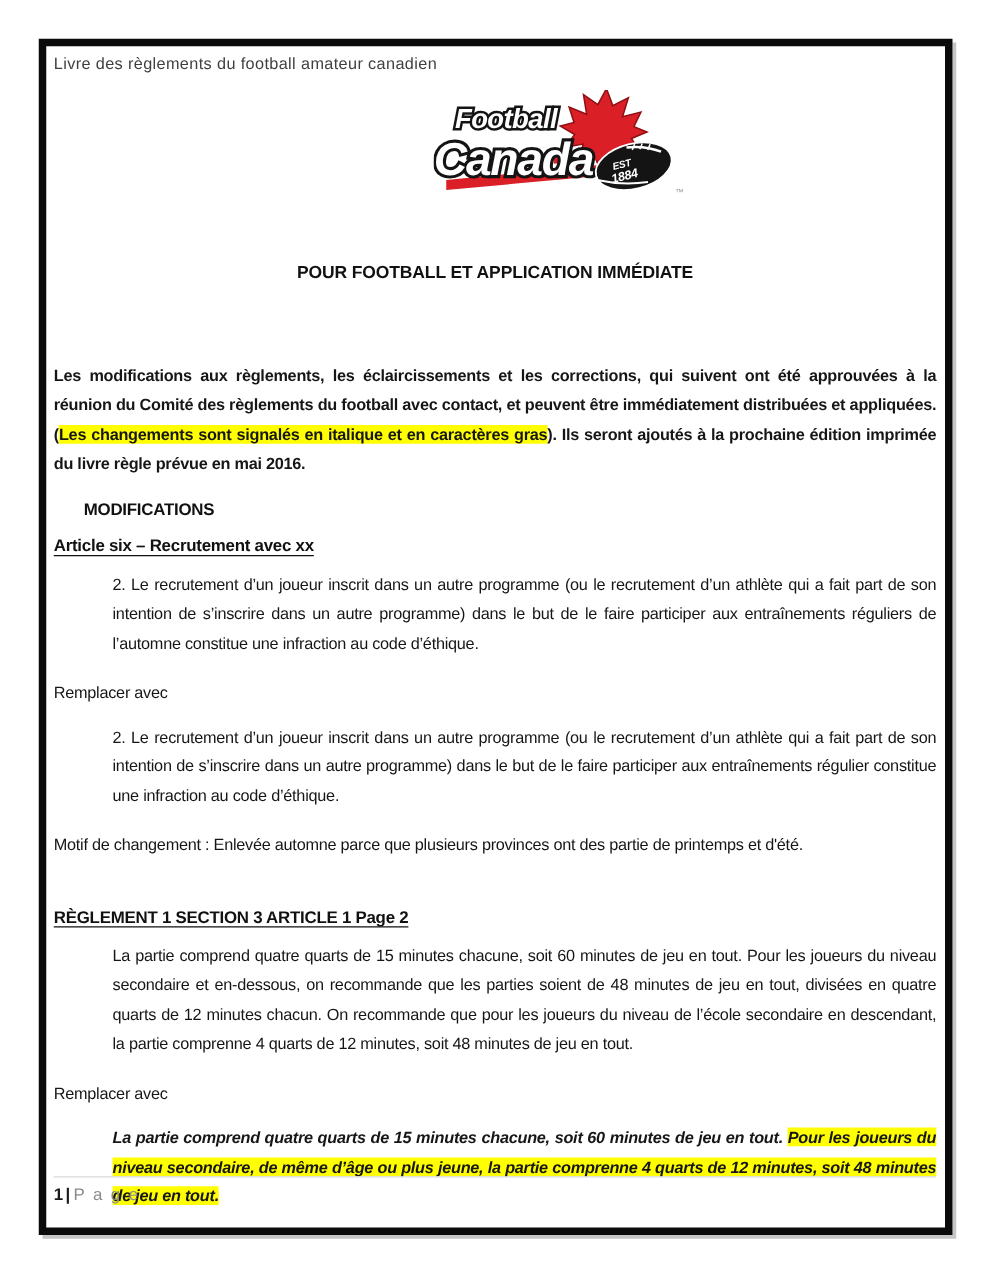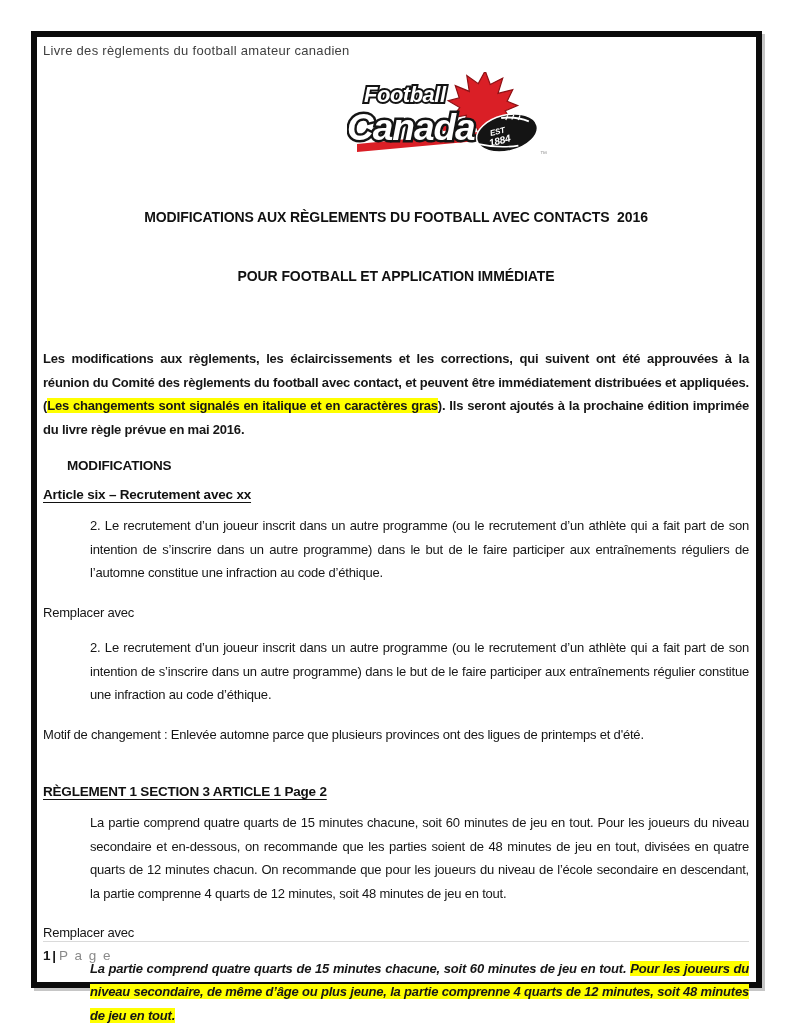--- a/index.html
+++ b/index.html
@@ -90,33 +90,32 @@
           <path d="M 2,-13 l 3,-4 M 8,-12 l 3,-4 M 14,-10 l 3,-4" stroke="#ffffff" stroke-width="1.2"></path>
           <path d="M -30,4 Q -12,13 8,15" fill="none" stroke="#ffffff" stroke-width="1.6"></path>
           <text x="-9" y="-1" font-family="Liberation Sans, sans-serif" font-size="8" font-weight="bold" font-style="italic" fill="#ffffff" text-anchor="middle">EST</text>
           <text x="-9" y="9" font-family="Liberation Sans, sans-serif" font-size="10" font-weight="bold" font-style="italic" fill="#ffffff" text-anchor="middle">1884</text>
         </g>
         <text x="193" y="84" font-family="Liberation Sans, sans-serif" font-size="7" fill="#9a9a9a">™</text>
       </svg>
     </div>
 
     <div class="doc-title">
-      <div>MODIFICATIONS AUX RÈGLEMENTS DU FOOTBALL AVEC CONTACTS&nbsp; 2016</div>
       <div>POUR FOOTBALL ET APPLICATION IMMÉDIATE</div>
     </div>
 
     <p class="para justify intro"><span>Les modifications aux règlements, les éclaircissements et les corrections, qui suivent ont été approuvées à la réunion du Comité des règlements du football avec contact, et peuvent être immédiatement distribuées et appliquées. (</span><span class="hl">Les changements sont signalés en italique et en caractères gras</span><span>). Ils seront ajoutés à la prochaine édition imprimée du livre règle prévue en mai 2016.</span></p>
 
     <div class="h-bold modifications-heading">MODIFICATIONS</div>
 
     <div class="h-bold section-heading sec1-heading">Article six – Recrutement avec xx</div>
     <p class="para justify quote">2. Le recrutement d’un joueur inscrit dans un autre programme (ou le recrutement d’un athlète qui a fait part de son intention de s’inscrire dans un autre programme) dans le but de le faire participer aux entraînements réguliers de l’automne constitue une infraction au code d’éthique.</p>
     <p class="para replace-label">Remplacer avec</p>
     <p class="para justify quote">2. Le recrutement d’un joueur inscrit dans un autre programme (ou le recrutement d’un athlète qui a fait part de son intention de s’inscrire dans un autre programme) dans le but de le faire participer aux entraînements régulier constitue une infraction au code d’éthique.</p>
-    <p class="para motif">Motif de changement : Enlevée automne parce que plusieurs provinces ont des ligues de printemps et d'été.</p>
+    <p class="para motif">Motif de changement : Enlevée automne parce que plusieurs provinces ont des partie de printemps et d'été.</p>
 
     <div class="h-bold section-heading sec2-heading">RÈGLEMENT 1 SECTION 3 ARTICLE 1 Page 2</div>
     <p class="para justify quote">La partie comprend quatre quarts de 15 minutes chacune, soit 60 minutes de jeu en tout. Pour les joueurs du niveau secondaire et en-dessous, on recommande que les parties soient de 48 minutes de jeu en tout, divisées en quatre quarts de 12 minutes chacun. On recommande que pour les joueurs du niveau de l’école secondaire en descendant, la partie comprenne 4 quarts de 12 minutes, soit 48 minutes de jeu en tout.</p>
     <p class="para replace-label">Remplacer avec</p>
     <p class="para justify quote bold-italic"><span>La partie comprend quatre quarts de 15 minutes chacune, soit 60 minutes de jeu en tout. </span><span class="hl">Pour les joueurs du niveau secondaire, de même d’âge ou plus jeune, la partie comprenne 4 quarts de 12 minutes, soit 48 minutes de jeu en tout.</span></p>
 
     <div class="page-footer">
       <span class="footer-num">1</span><span class="footer-sep">|</span><span class="footer-label">P a g e</span>
     </div>
 

